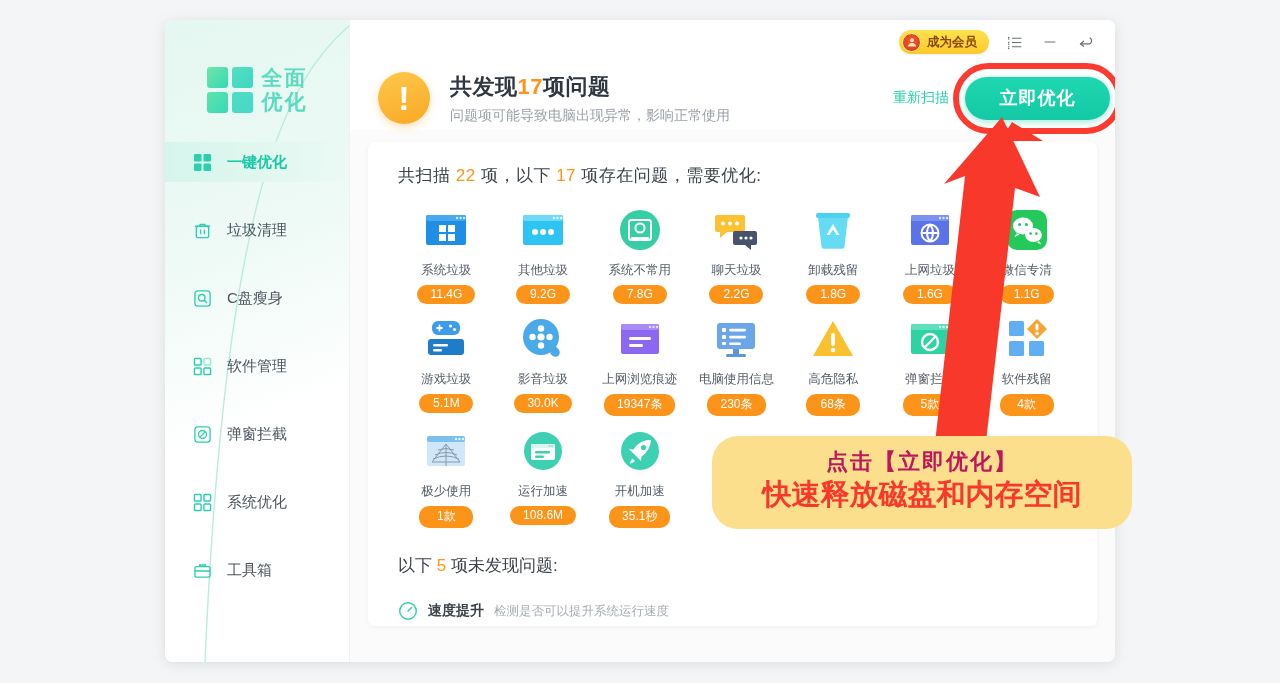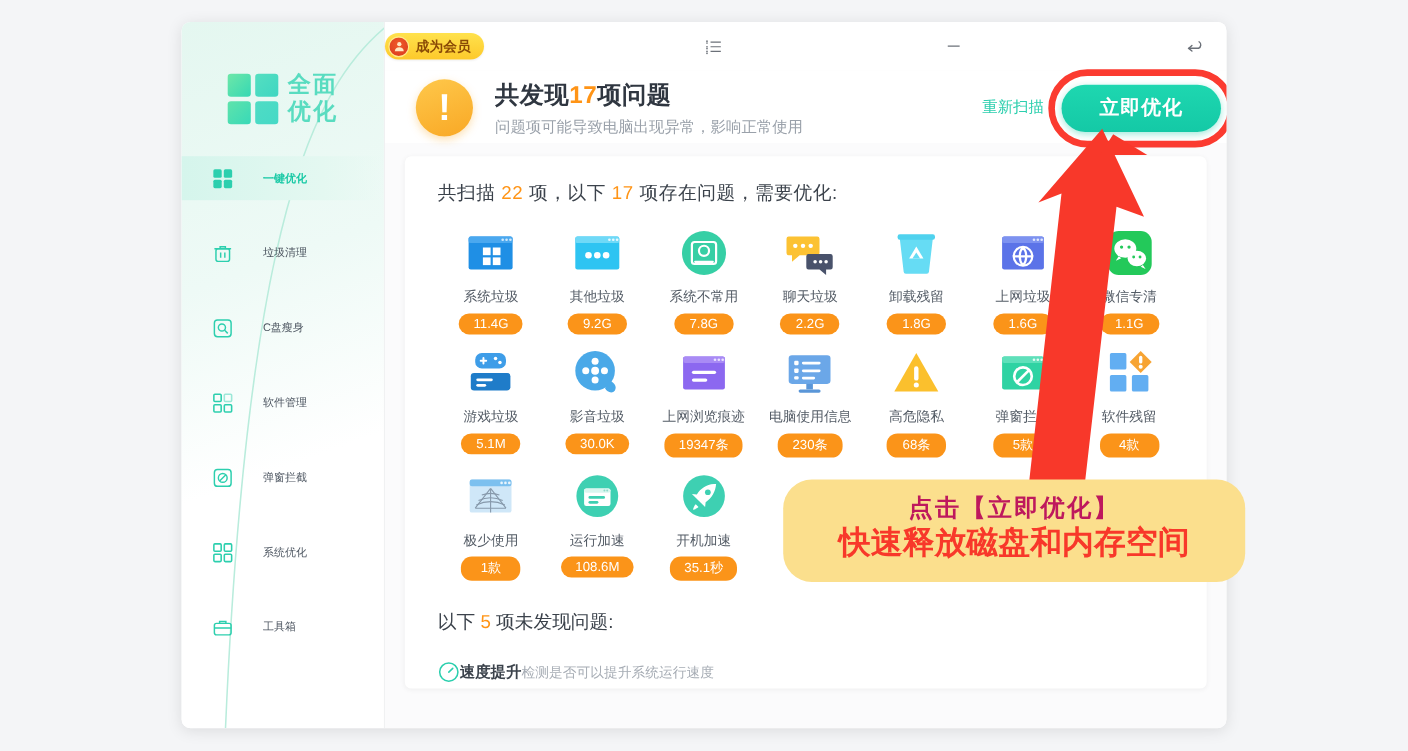--- a/index.html
+++ b/index.html
@@ -54,37 +54,37 @@
   .logo-mark i:nth-child(3){ background: linear-gradient(135deg,#5fe3ab,#38d9b8); }
   .logo-mark i:nth-child(4){ background: linear-gradient(135deg,#4fdcc4,#45d9c6); }
   .logo-text {
     font-size: 21px; line-height: 24px;
     color: #59dcc0; letter-spacing: 2px;
     font-weight: 700;
   }
   .nav { margin-top: 12px; }
   .nav-item {
     height: 40px; display: flex; align-items: center;
-    gap: 27px; padding-left: 28px;
-    color: #4c5560; font-size: 10px;
+    gap: 15px; padding-left: 28px;
+    color: #4c5560; font-size: 15px;
     position: relative;
     cursor: pointer;
     margin-bottom: 28px;
   }
   .nav-item.active {
     background: linear-gradient(90deg, #d5f5ec 0%, #e4f8f1 70%, rgba(228,248,241,0) 100%);
     color: #18c9a5; font-weight: bold;
   }
   .nav-icon { width: 19px; height: 19px; flex: 0 0 19px; color: #2ccfae; }
   .nav-icon svg { display:block; }
   
   #main { flex: 1 1 auto; position: relative; background: #fbfbfc; }
   .topbar {
     height: 44px; display: flex; align-items: center;
-    justify-content: space-between; gap: 14px; padding-right: 18px;
+    justify-content: flex-end; gap: 14px; padding-right: 18px;
     background: #ffffff;
   }
   .vip-badge {
     display: inline-flex; align-items:center; gap: 6px;
     height: 24px; padding: 0 12px 0 3px;
     border-radius: 12px;
     background: linear-gradient(180deg,#ffe24d,#fdc92b);
     color: #8a4a06; font-size: 12.5px; font-weight: bold;
     cursor: pointer;
     box-shadow: 0 1px 2px rgba(0,0,0,.08);
@@ -176,21 +176,21 @@
     margin-top: 6px;
     background: #fb9419;
     color: #fff; font-size: 12px;
     border-radius: 10px; padding: 2px 13px 3px;
     min-width: 54px; text-align:center;
     white-space: nowrap;
   }
   .ok-line { margin-top: 26px; font-size: 17px; color: #3b424b; }
   .ok-line .num { color: #ff9416; }
   .ok-row {
-    margin-top: 24px; display:flex; align-items:center; 
+    margin-top: 24px; display:flex; align-items:center; gap:10px;
   }
   .ok-row .ok-ico { width:20px;height:20px; color:#2ccfae; }
   .ok-row .ok-nm { font-size: 14px; font-weight: bold; color:#3b424b; }
   .ok-row .ok-desc { font-size: 12.5px; color:#a7adb5; }
   
   #arrow-layer { position:absolute; left:0; top:0; width:1280px; height:683px; pointer-events:none; }
   .callout {
     position: absolute;
     left: 712px; top: 436px;
     width: 420px;

